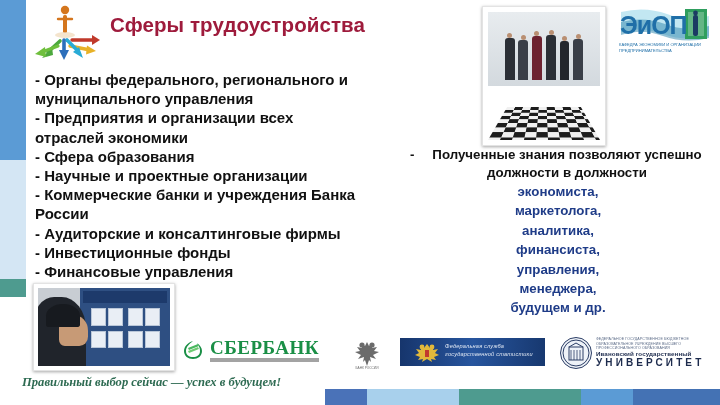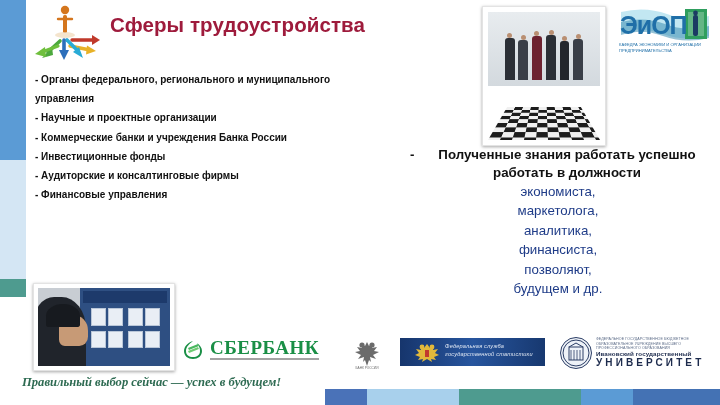--- a/index.html
+++ b/index.html
@@ -29,34 +29,34 @@
     font-size:20.5px;font-weight:bold;color:#9E1B3C;
     letter-spacing:.1px;white-space:nowrap;
   }
 
   
   .arrowicon{position:absolute;left:28px;top:2px;width:76px;height:58px;}
 
   
   .bullets{
     position:absolute;left:35px;top:70px;width:330px;
-    font-size:10px;line-height:19.2px;color:#111111;font-weight:600;
+    font-size:15px;line-height:19.2px;color:#111111;font-weight:600;
   }
   .bullets div{white-space:pre-wrap;}
 
   
   .rightblock{position:absolute;left:408px;top:146px;width:300px;text-align:center;}
   .rb-lead{
     font-size:13.3px;line-height:18px;color:#111;font-weight:bold;
     text-align:center;
   }
   .rb-lead .dash{position:absolute;left:2px;top:0;font-weight:bold;}
   .rb-lead-inner{display:block;padding-left:18px;}
   .rb-job{
-    font-size:13.3px;line-height:19.4px;color:#1F3C88;font-weight:normal;
+    font-size:13.3px;line-height:19.4px;color:#1F3C88;font-weight:bold;
   }
 
   
   .tagline{
     position:absolute;left:22px;top:375px;
     font-size:12.6px;font-style:italic;font-weight:bold;color:#2E6B52;
     white-space:nowrap;
     font-family:Liberation Serif, serif;
   }
 
@@ -93,21 +93,21 @@
 
   
   #logo-eiop{position:absolute;left:615px;top:2px;width:100px;height:58px;}
 
   
   .logo{position:absolute;}
   #logo-sber{left:182px;top:338px;width:140px;height:26px;}
   .sber-leaf{position:absolute;left:0;top:1px;width:22px;height:22px;}
   .sber-word{position:absolute;left:28px;top:0px;font-family:"Liberation Serif",serif;
     font-size:19px;font-weight:bold;color:#1a8f46;letter-spacing:.5px;
-    border-bottom:2px solid #a3a3a3;padding-bottom:1px;line-height:19px;}
+    border-bottom:4px solid #a3a3a3;padding-bottom:1px;line-height:19px;}
 
   #logo-cbr{left:345px;top:336px;width:44px;height:34px;}
 
   #logo-rosstat{left:400px;top:338px;width:145px;height:28px;
     background:linear-gradient(90deg,#1b3f7d,#27559e 45%,#1e4party 100%);}
   .rosstat-bg{position:absolute;left:0;top:0;width:100%;height:100%;
     background:linear-gradient(92deg,#16356c 0%,#27559e 50%,#17386f 100%);}
   .rosstat-txt{position:absolute;left:45px;top:5px;color:#dfe7f3;
     font-size:5.6px;line-height:7.6px;font-style:italic;letter-spacing:.2px;}
 
@@ -181,37 +181,40 @@
           <span class="bp-head"></span>
         </div>
       <div class="bp-person" style="left:76%;width:9%;height:32%;background:#3a3f48;">
           <span class="bp-head"></span>
         </div>
     </div>
   </div>
 
   <div class="bullets">
     <div>- Органы федерального, регионального и муниципального управления</div>
+    <div>- Предприятия и организации всех отраслей экономики</div>
+    <div>- Сфера образования</div>
     <div>- Научные и проектные организации</div>
     <div>- Коммерческие банки и учреждения Банка России</div>
+    <div>- Аудиторские и консалтинговые фирмы</div>
     <div>- Инвестиционные фонды</div>
-    <div>- Аудиторские и консалтинговые фирмы</div>
     <div>- Финансовые управления</div>
   </div>
 
   <div class="rightblock">
     <div class="rb-lead" style="position:relative;">
       <span class="dash">-</span>
-      <span class="rb-lead-inner">Полученные знания работать успешно работать в должности</span>
+      <span class="rb-lead-inner">Полученные знания позволяют успешно должности в должности</span>
     </div>
     <div class="rb-job">экономиста,</div>
     <div class="rb-job">маркетолога,</div>
     <div class="rb-job">аналитика,</div>
     <div class="rb-job">финансиста,</div>
-    <div class="rb-job">позволяют,</div>
+    <div class="rb-job">управления,</div>
+    <div class="rb-job">менеджера,</div>
     <div class="rb-job">будущем и др.</div>
   </div>
 
   <div class="photo-frame" id="photo-vacancy">
     <div class="ph-inner">
       <div class="vp-wall"></div>
       <div class="vp-board"></div>
       <div class="vp-banner"></div>
       <div class="vp-slot" style="left:40%;top:26%;width:10%;height:20%;"></div>
       <div class="vp-slot" style="left:53%;top:26%;width:10%;height:20%;"></div>

